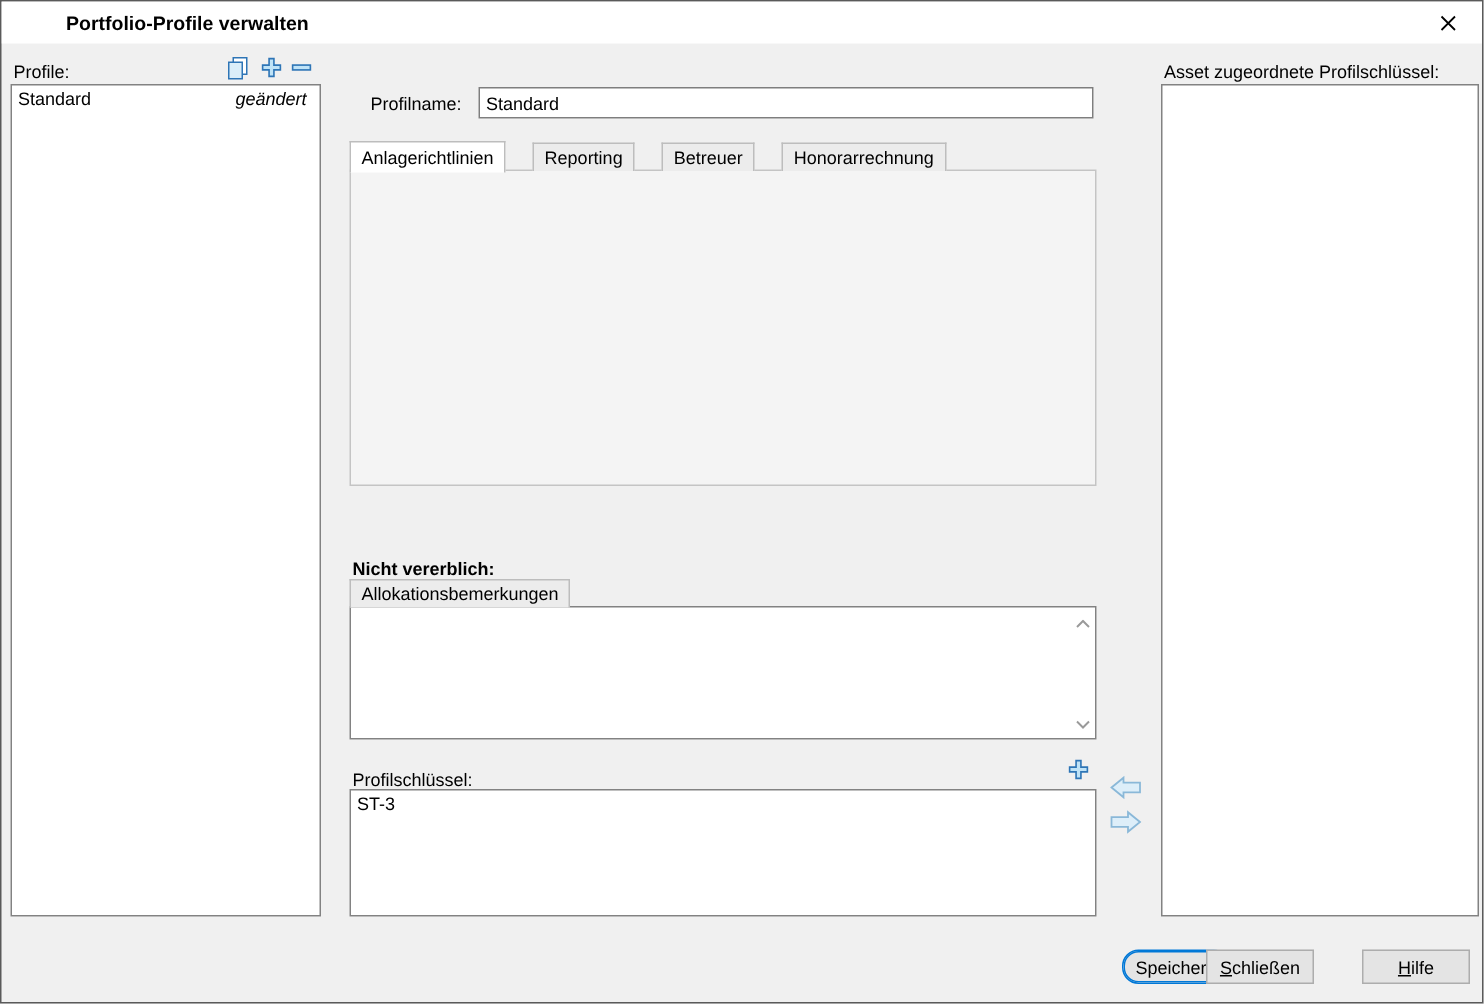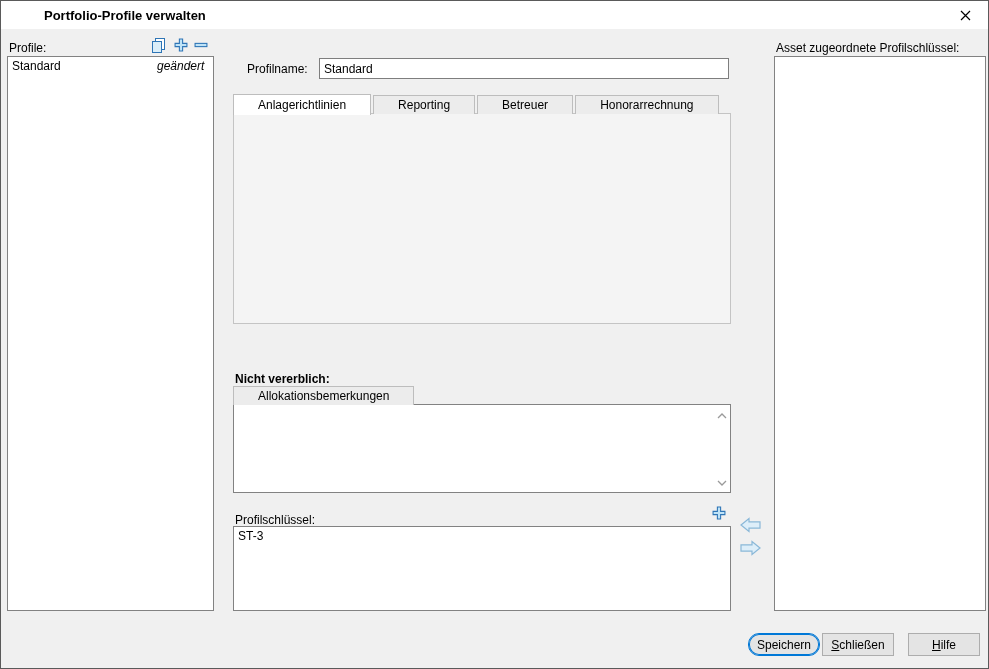--- a/index.html
+++ b/index.html
@@ -25,21 +25,21 @@
   .field.focused { border:1px solid #0078d7; }
 
   .combo { position:absolute; background:#fff; border:1px solid #7e7e7e; display:flex; align-items:center; padding:0 20px 0 5px; overflow:hidden; white-space:nowrap; cursor:default; }
   .combo svg.chev { position:absolute; right:5px; top:50%; margin-top:-3px; }
 
   .btn { position:absolute; background:#e4e4e4; border:1px solid #adadad; font:inherit; font-size:12px; text-align:center; cursor:pointer; }
   .btn-default { border-color:#0078d7; box-shadow:inset 0 0 0 1px #0078d7;border-radius:11px; }
   .ul-first::first-letter { text-decoration:underline; }
 
   .tabstrip { position:absolute; display:flex; align-items:flex-end; z-index:3; }
-  .tab { background:#ececec; border:1px solid #bdbdbd; border-bottom:none; height:19px; line-height:18px; padding:0 24px; margin-right:2px; white-space:nowrap; cursor:pointer; }
+  .tab { background:#ececec; border:1px solid #bdbdbd; border-bottom:none; height:19px; line-height:18px; padding:0 7px; margin-right:18px; white-space:nowrap; cursor:pointer; }
   .tab.active { background:#ffffff; height:21px; line-height:20px; margin-bottom:-1px; position:relative; z-index:4; }
   .panel { position:absolute; border:1px solid #c4c4c4; background:#f5f5f5; z-index:1; }
 
   .checkbox { position:absolute; width:13px; height:13px; background:#101010; border:1px solid #000; cursor:pointer; }
 
   .spin { position:absolute; background:#fff; border:1px solid #7e7e7e; }
   .spin .val { position:absolute; left:5px; top:2px; }
   .spin .btns { position:absolute; right:0; top:0; bottom:0; width:16px; border-left:1px solid #adadad; display:flex; flex-direction:column; }
   .spin .btns > div { flex:1; background:#efefef; display:flex; align-items:center; justify-content:center; cursor:pointer; }
   .spin .btns > div:first-child { border-bottom:1px solid #adadad; }
@@ -207,16 +207,16 @@
         <path d="M1 8 L9 1.5 L9 4.8 L20 4.8 L20 11.2 L9 11.2 L9 14.5 Z" fill="#ddeef9" stroke="#8ab8d8" stroke-width="1.2"></path>
       </svg>
   </button>
   <button class="iconbtn" style="left:739px; top:539px;">
     <svg width="21" height="16" viewBox="0 0 21 16">
         <path d="M20 8 L12 1.5 L12 4.8 L1 4.8 L1 11.2 L12 11.2 L12 14.5 Z" fill="#ddeef9" stroke="#8ab8d8" stroke-width="1.2"></path>
       </svg>
   </button>
 
   <button class="btn btn-default" style="left:747px; top:632px; width:72px; height:23px;">Speichern</button>
-  <button class="btn ul-first" style="left:821px; top:632px; width:72px; height:23px;">Schließen</button>
+  <button class="btn ul-first" style="left:803px; top:632px; width:72px; height:23px;">Schließen</button>
   <button class="btn ul-first" style="left:907px; top:632px; width:72px; height:23px;">Hilfe</button>
 
 </div>
 
 </body></html>

